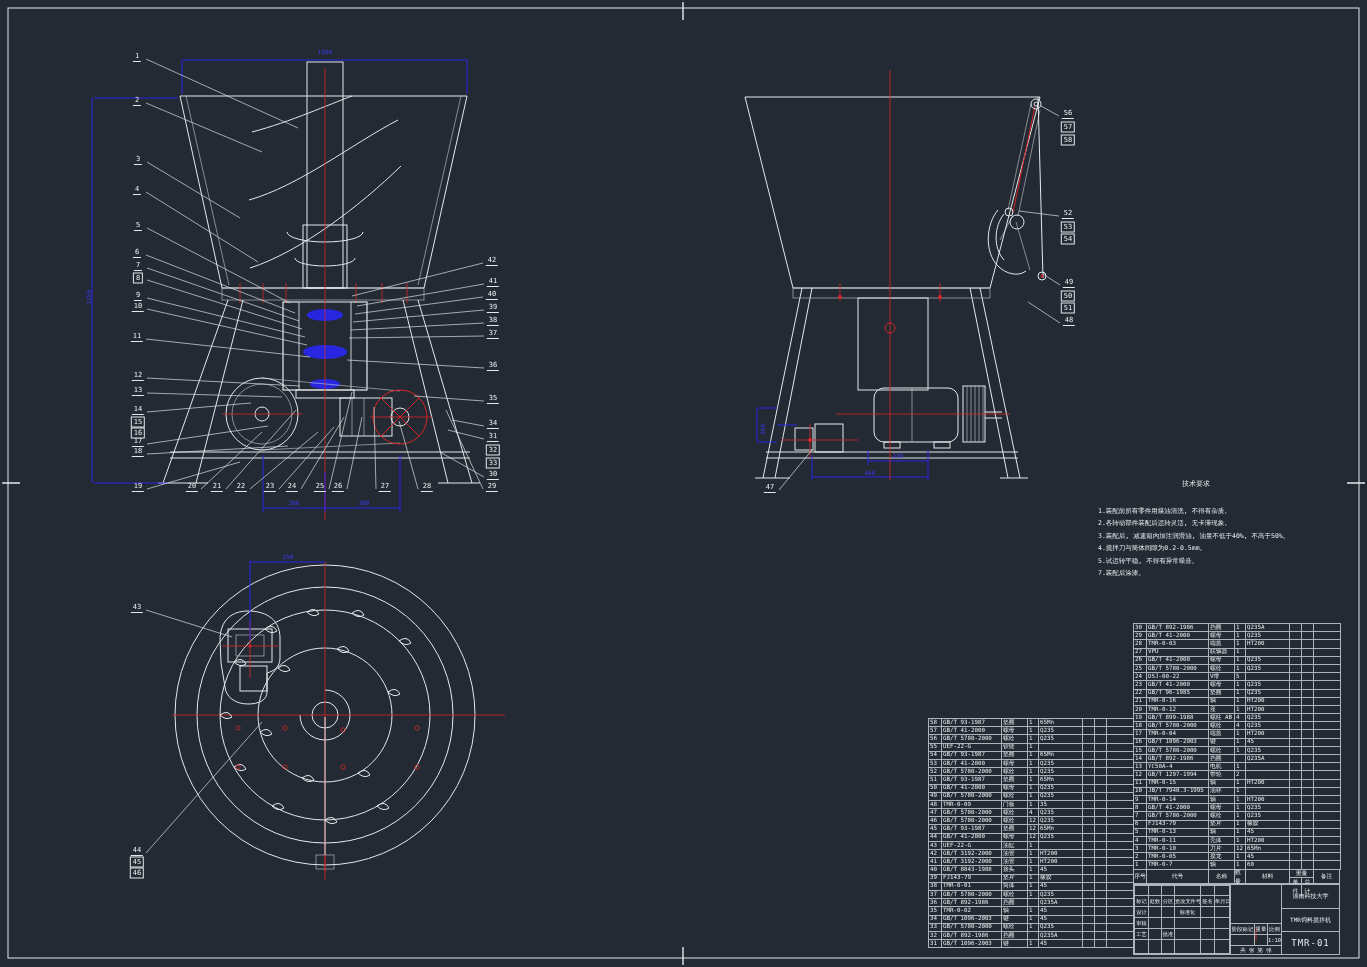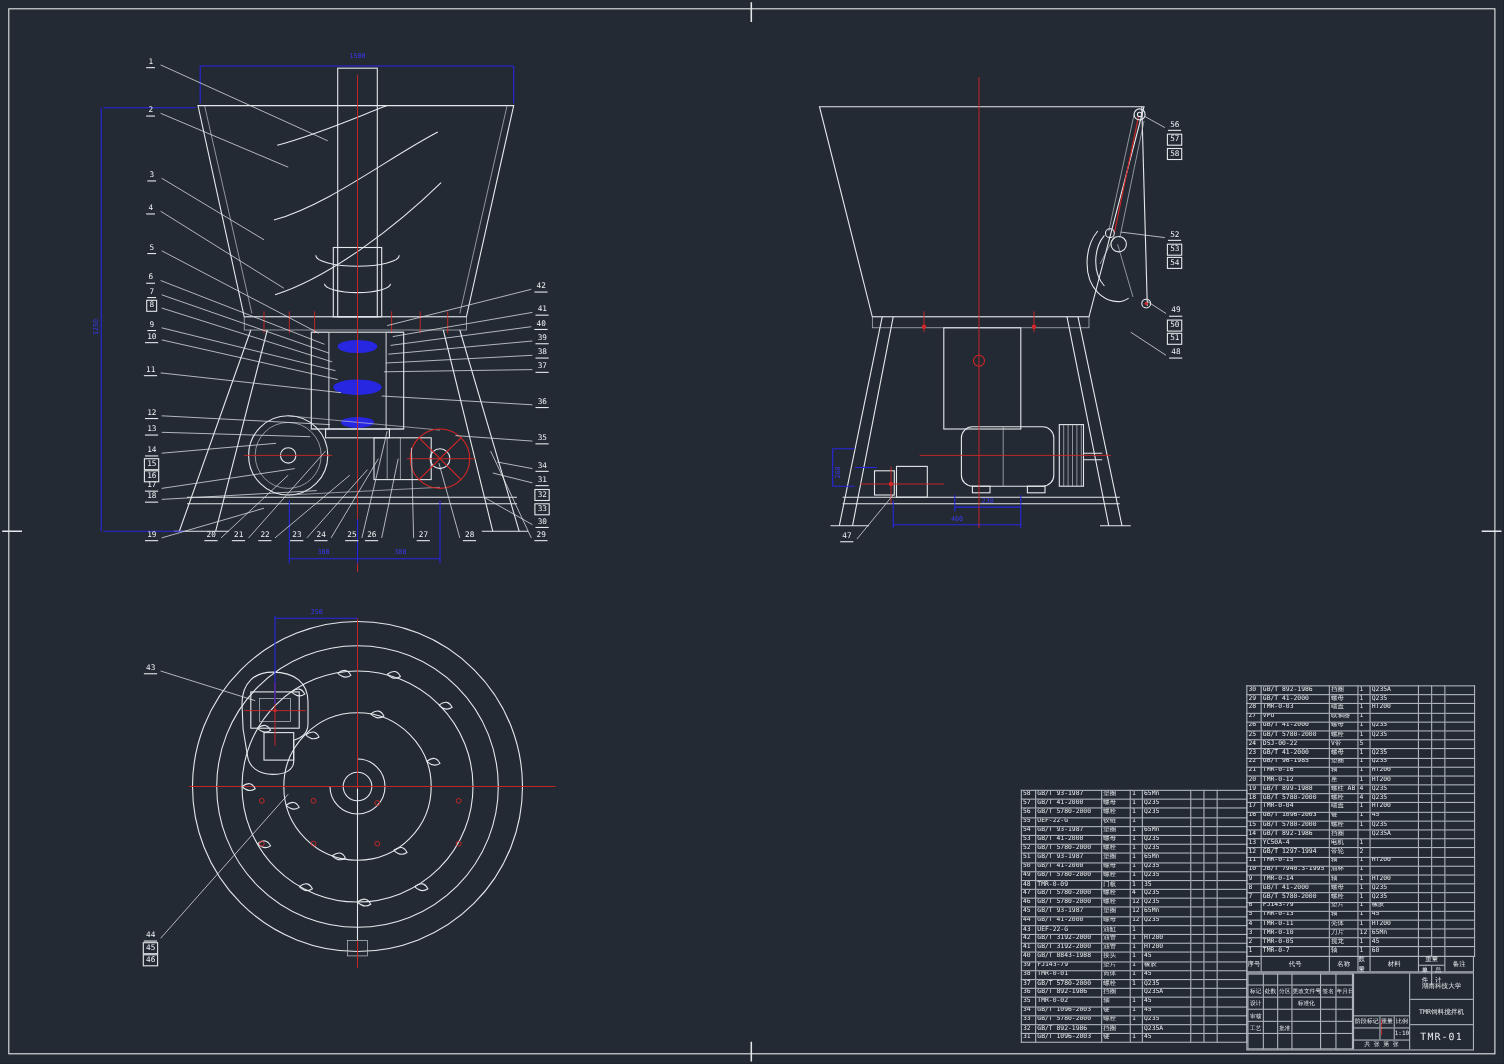--- a/index.html
+++ b/index.html
@@ -293,20 +293,31 @@
       <span class="dim" style="left: 325px; top: 55px;">1500</span>
       <span class="dim rot" style="left: 88px; top: 290px;">1250</span>
       <span class="dim" style="left: 294px; top: 506px;">300</span>
       <span class="dim" style="left: 364px; top: 506px;">380</span>
       <span class="dim" style="left: 288px; top: 560px;">250</span>
       <span class="dim" style="left: 898px; top: 459px;">230</span>
       <span class="dim" style="left: 870px; top: 476px;">460</span>
       <span class="dim rot" style="left: 762px; top: 424px;">260</span>
     </div>
 
+<div class="notes">
+  <div class="nt">技术要求</div>
+  <div id="notes-lines">
+        <div>1.装配前所有零件用煤油清洗, 不得有杂质。</div>
+        <div>2.各转动部件装配后运转灵活, 无卡滞现象。</div>
+        <div>3.装配后, 减速箱内加注润滑油, 油量不低于40%, 不高于50%。</div>
+        <div>4.搅拌刀与筒体间隙为0.2-0.5mm。</div>
+        <div>5.试运转平稳, 不得有异常噪音。</div>
+        <div>7.装配后涂漆。</div>
+      </div>
+</div>
 
 <table class="bom" style="left:928px;top:718px;width:205px">
   <colgroup>
         <col style="width:13px">
         <col style="width:60px">
         <col style="width:26px">
         <col style="width:11px">
         <col style="width:44px">
         <col style="width:12px">
         <col style="width:12px">

